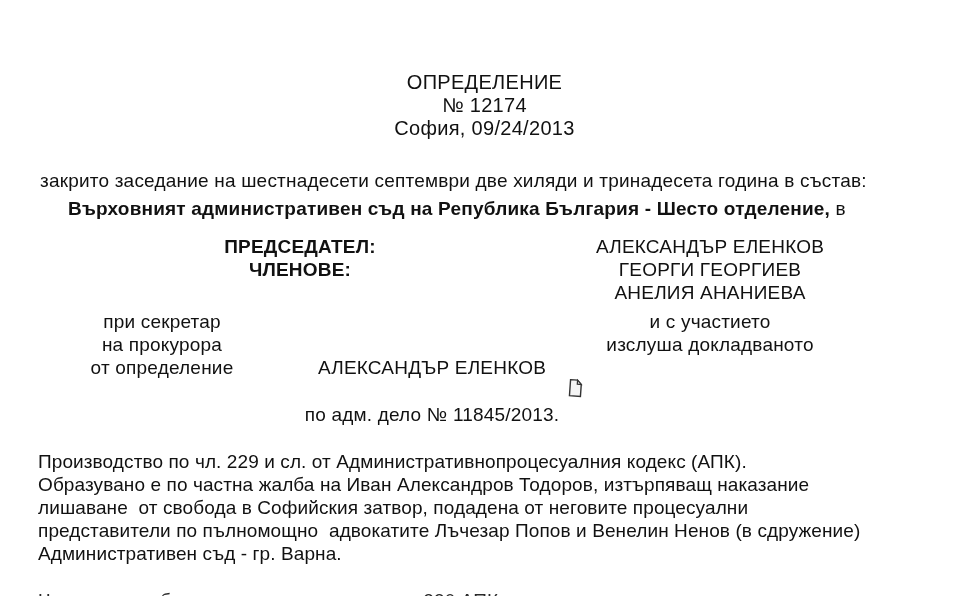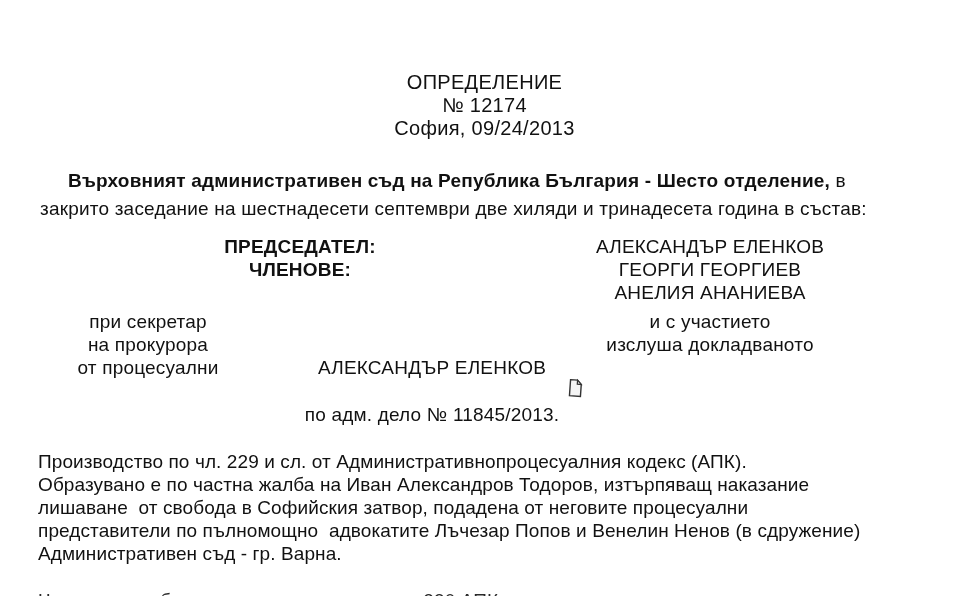--- a/index.html
+++ b/index.html
@@ -35,21 +35,21 @@
   }
   .intro .indent { padding-left: 28px; }
   .intro .b { font-weight: bold; }
   .line { white-space: pre; }
   
   .abs { position: absolute; font-size: 19px; line-height: 22px; letter-spacing: 0.2px; white-space: pre; }
   .ctr { text-align: center; }
   .bold { font-weight: bold; }
   .label-col  { left: 150px; width: 300px; }
   .name-col   { left: 560px; width: 300px; }
-  .left-col   { left: 0px;   width: 296px; }
+  .left-col   { left: 14px;   width: 296px; }
   .center-col { left: 282px; width: 300px; }
   
   .r1 { top: 236px; }
   .r2 { top: 259px; }
   .r3 { top: 282px; }
   .r4 { top: 311px; }
   .r5 { top: 334px; }
   .r6 { top: 357px; }
   .r7 { top: 404px; }
   
@@ -88,39 +88,39 @@
 
 <div class="page">
 
   <div class="doc-header">
     <div class="line">ОПРЕДЕЛЕНИЕ</div>
     <div class="line">№ 12174</div>
     <div class="line">София, 09/24/2013</div>
   </div>
 
   <div class="intro">
+    <div class="line">закрито заседание на шестнадесети септември две хиляди и тринадесета година в състав:</div>
     <div class="line indent"><span class="b">Върховният административен съд на Република България - Шесто отделение,</span><span> в</span></div>
-    <div class="line">закрито заседание на шестнадесети септември две хиляди и тринадесета година в състав:</div>
   </div>
 
   <div class="abs ctr bold label-col r1">ПРЕДСЕДАТЕЛ:</div>
   <div class="abs ctr name-col r1">АЛЕКСАНДЪР ЕЛЕНКОВ</div>
 
   <div class="abs ctr bold label-col r2">ЧЛЕНОВЕ:</div>
   <div class="abs ctr name-col r2">ГЕОРГИ ГЕОРГИЕВ</div>
 
   <div class="abs ctr name-col r3">АНЕЛИЯ АНАНИЕВА</div>
 
   <div class="abs ctr left-col r4">при секретар</div>
   <div class="abs ctr name-col r4">и с участието</div>
 
   <div class="abs ctr left-col r5">на прокурора</div>
   <div class="abs ctr name-col r5">изслуша докладваното</div>
 
-  <div class="abs ctr left-col r6">от процесуални</div>
+  <div class="abs ctr left-col r6">от определение</div>
   <div class="abs ctr center-col r6">АЛЕКСАНДЪР ЕЛЕНКОВ</div>
 
   <div class="abs ctr center-col r7">по адм. дело № 11845/2013.</div>
 
   <span class="doc-icon">
     <svg width="17" height="20" viewBox="0 0 17 20">
       <g transform="rotate(4 8 10)">
         <path d="M3 2 L10 2 L14 6 L14 18 L3 18 Z" fill="#f4f4f4" stroke="#333333" stroke-width="1.4"></path>
         <path d="M10 2 L10 6 L14 6 Z" fill="#dddddd" stroke="#333333" stroke-width="1.2"></path>
       </g>

